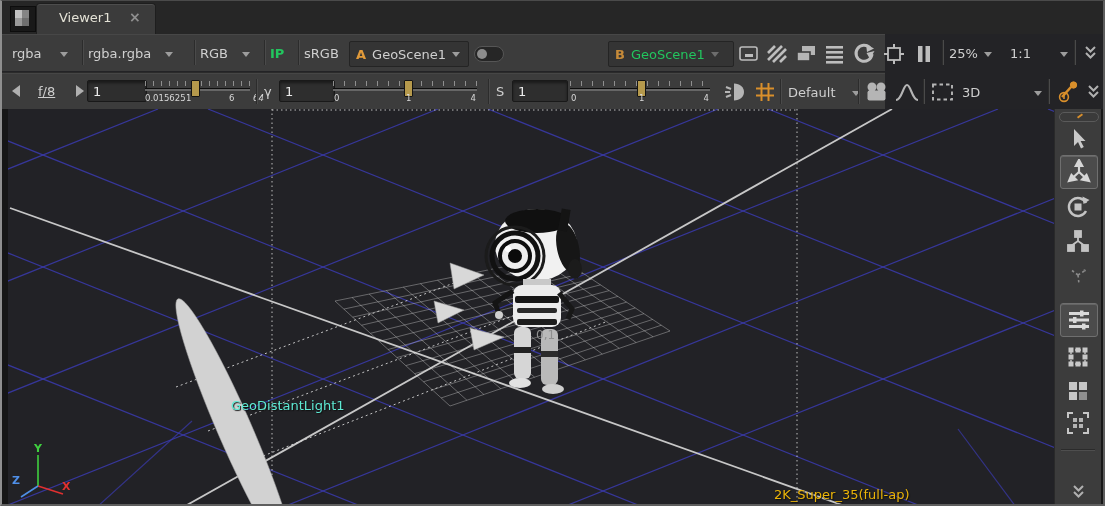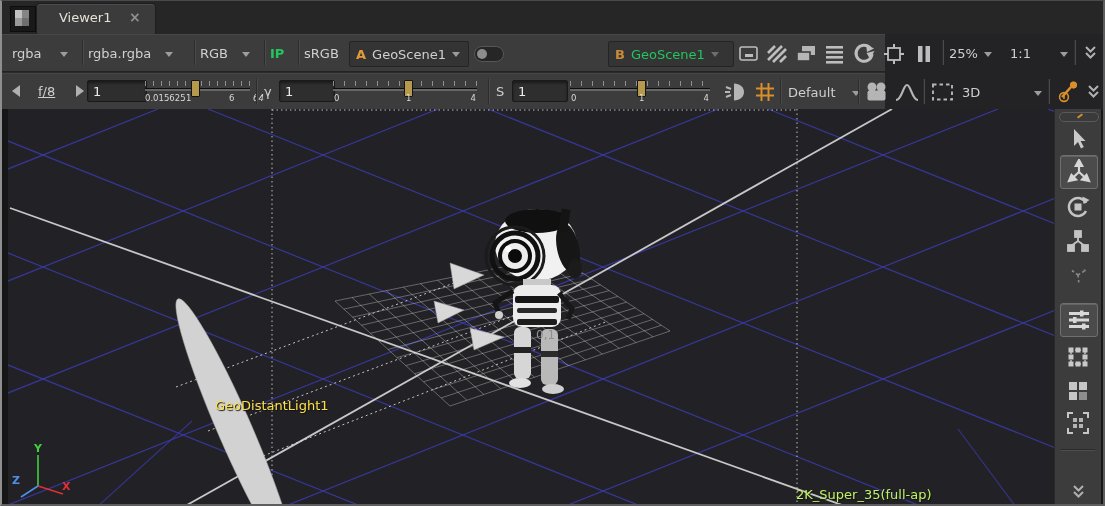--- a/index.html
+++ b/index.html
@@ -370,22 +370,22 @@
     <rect x="506" y="238" width="17" height="6" fill="#232323"></rect>
     <rect x="533" y="242" width="17" height="6" fill="#2b2b2b"></rect>
     <ellipse cx="512" cy="274" rx="11" ry="5" fill="#e2e2e2"></ellipse>
     <ellipse cx="545" cy="280" rx="11" ry="5" fill="#cfcfcf"></ellipse>
   </g>
       <line x1="30" y1="377" x2="30" y2="346" stroke="#3fcf3f" stroke-width="1.6"></line>
       <line x1="30" y1="377" x2="55" y2="385" stroke="#e03030" stroke-width="1.6"></line>
       <line x1="30" y1="377" x2="13" y2="388" stroke="#4f8fe8" stroke-width="1.6"></line>
     </svg>
 
-  <div class="vp-label" style="left:213px;top:397px;color:#fde047;text-shadow:1px 1px 1px #111;">GeoDistantLight1</div>
-  <div class="vp-label" style="left:794px;top:486px;color:#bef264;text-shadow:1px 1px 1px #111;">2K_Super_35(full-ap)</div>
+  <div class="vp-label" style="left:229px;top:397px;color:#5eead4;text-shadow:1px 1px 1px #111;">GeoDistantLight1</div>
+  <div class="vp-label" style="left:772px;top:486px;color:#eab308;text-shadow:1px 1px 1px #111;">2K_Super_35(full-ap)</div>
   <div class="vp-label" style="left:534px;top:327px;color:#8f8f8f;font-size:12px;">0,1</div>
   <div class="vp-label" style="left:32px;top:441px;color:#3fcf3f;font-size:11px;font-weight:bold;">Y</div>
   <div class="vp-label" style="left:60px;top:479px;color:#e03030;font-size:11px;font-weight:bold;">X</div>
   <div class="vp-label" style="left:10px;top:473px;color:#4f8fe8;font-size:11px;font-weight:bold;">Z</div>
 
   <div class="abs sstrip"></div>
   <div class="abs sidebar">
     <div class="abs" style="left:4px;top:3px;width:38px;height:8px;background:#3a3a3a;border:1px solid #5a5a5a;border-radius:5px;">
       <div class="abs" style="left:17px;top:2px;width:6px;height:2px;background:#d98f2b;transform:rotate(-35deg);"></div>
     </div>

